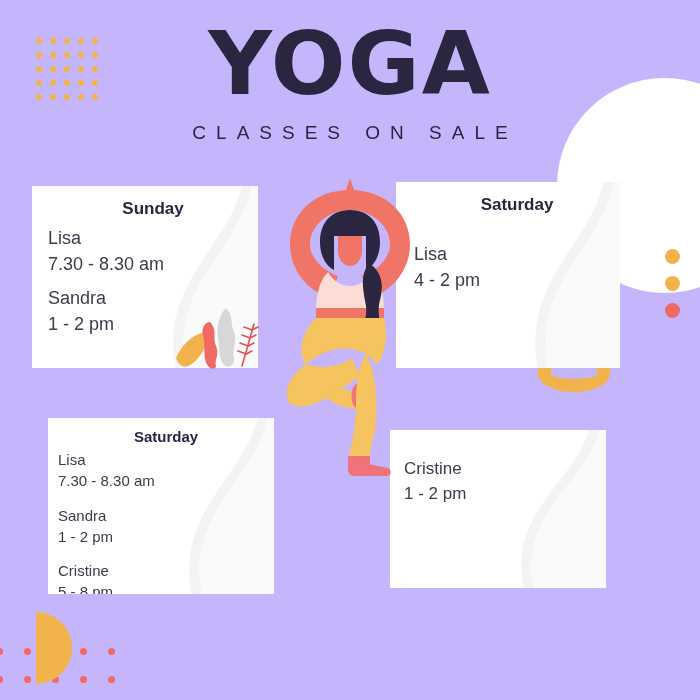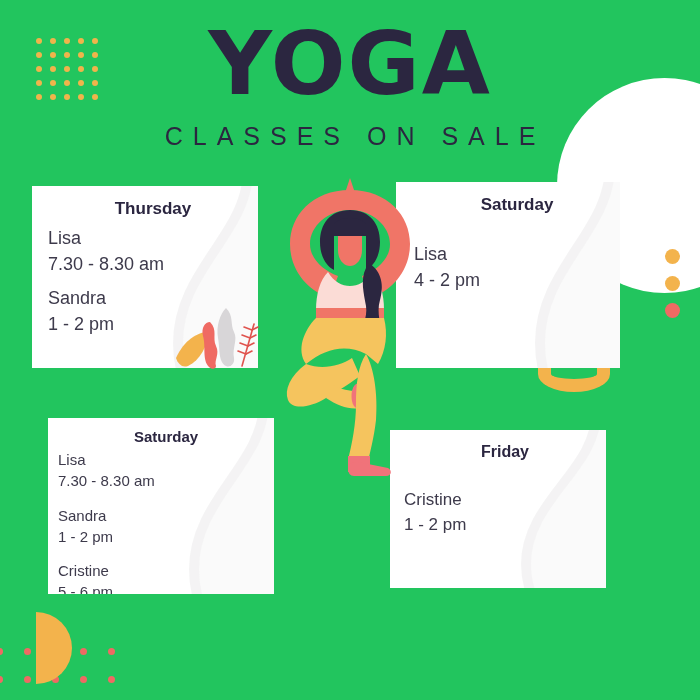--- a/index.html
+++ b/index.html
@@ -11,21 +11,21 @@
     height: 700px;
     font-family: "Liberation Sans", sans-serif;
     background: #fdefec;
     overflow: hidden;
   }
 
   #poster {
     position: relative;
     width: 700px;
     height: 700px;
-    background: #22c55e;
+    background: #c4b5fd;
     overflow: hidden;
   }
 
   
   .deco { position: absolute; pointer-events: none; }
 
   #white-circle-topright {
     right: -72px;
     top: 78px;
     width: 215px;
@@ -104,21 +104,21 @@
     font-family: "DejaVu Sans", sans-serif;
     font-size: 88px;
     line-height: 0.95;
     font-weight: bold;
     color: #2b2640;
     letter-spacing: 2px;
     margin: 0;
   }
   #subtitle {
     font-family: "Liberation Sans", sans-serif;
-    font-size: 25px;
+    font-size: 19px;
     font-weight: normal;
     color: #2b2640;
     letter-spacing: 10px;
     margin: 16px 0 0 0;
     padding-left: 10px;
   }
 
   
   .card {
     position: absolute;
@@ -260,21 +260,21 @@
     <h1 id="title">YOGA</h1>
     <p id="subtitle">CLASSES ON SALE</p>
   </div>
 
   <div class="card" id="card-tuesday">
     <svg class="card-curve" viewBox="0 0 140 400" preserveAspectRatio="none">
       <path d="M96 0 C 96 70, 26 110, 26 190 C 26 280, 104 300, 104 400 L140 400 L140 0 Z" fill="#f2f1f2" opacity="0.75"></path>
       <path d="M96 0 C 96 70, 26 110, 26 190 C 26 280, 104 300, 104 400" fill="none" stroke="#ecebec" stroke-width="10"></path>
     </svg>
     <div class="card-body">
-      <p class="card-day">Thursday</p>
+      <p class="card-day">Sunday</p>
       <div class="slot">
         <p class="slot-name">Lisa</p>
         <p class="slot-time">7.30 - 8.30 am</p>
       </div>
       <div class="slot">
         <p class="slot-name">Sandra</p>
         <p class="slot-time">1 - 2 pm</p>
       </div>
     </div>
   </div>
@@ -303,32 +303,31 @@
       <div class="slot">
         <p class="slot-name">Lisa</p>
         <p class="slot-time">7.30 - 8.30 am</p>
       </div>
       <div class="slot">
         <p class="slot-name">Sandra</p>
         <p class="slot-time">1 - 2 pm</p>
       </div>
       <div class="slot">
         <p class="slot-name">Cristine</p>
-        <p class="slot-time">5 - 6 pm</p>
+        <p class="slot-time">5 - 8 pm</p>
       </div>
     </div>
   </div>
 
   <div class="card" id="card-friday">
     <svg class="card-curve" viewBox="0 0 140 400" preserveAspectRatio="none">
       <path d="M96 0 C 96 70, 26 110, 26 190 C 26 280, 104 300, 104 400 L140 400 L140 0 Z" fill="#f2f1f2" opacity="0.75"></path>
       <path d="M96 0 C 96 70, 26 110, 26 190 C 26 280, 104 300, 104 400" fill="none" stroke="#ecebec" stroke-width="10"></path>
     </svg>
     <div class="card-body">
-      <p class="card-day">Friday</p>
       <div class="slot">
         <p class="slot-name">Cristine</p>
         <p class="slot-time">1 - 2 pm</p>
       </div>
     </div>
   </div>
 
   <svg id="botanical" viewBox="0 0 96 80">
 
     <path d="M4 62 C 12 44, 26 36, 36 36 C 36 50, 28 64, 16 70 C 10 72, 6 68, 4 62 Z" fill="#f3b34c"></path>

